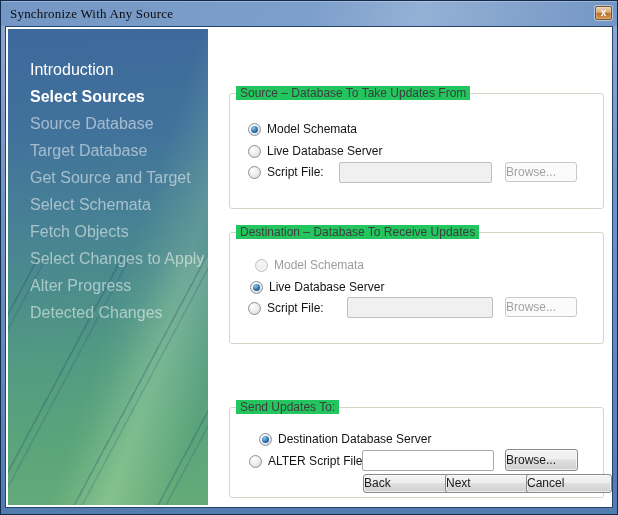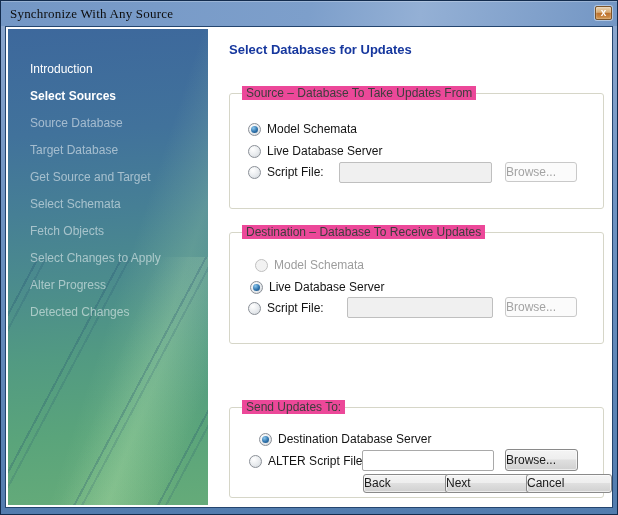--- a/index.html
+++ b/index.html
@@ -51,40 +51,40 @@
   }
   .sidebar::after {
     content:""; position:absolute; left:0; right:0; bottom:0; height:52%;
     background:
       repeating-linear-gradient(118deg, transparent 0 26px, rgba(23,62,104,0.22) 26px 28px, transparent 28px 33px, rgba(23,62,104,0.15) 33px 35px, transparent 35px 74px),
       linear-gradient(112deg, transparent 50%, rgba(210,245,190,0.16) 66%, transparent 84%);
     pointer-events:none;
   }
   .step {
     position:relative; z-index:1; height:27px; line-height:27px;
-    padding-left:22px; font-size:12px; color:rgba(255,255,255,0.52);
+    padding-left:22px; font-size:16px; color:rgba(255,255,255,0.52);
     white-space:nowrap;
   }
   .step.done    { color:#ffffff; }
   .step.current { color:#ffffff; font-weight:bold; }
 
   
   .main { position:relative; flex:1; height:100%; background:#fff; }
   .heading {
     position:absolute; left:21px; top:13px;
     font-size:13px; font-weight:bold; color:#16379e;
   }
 
   .groupbox {
     position:absolute; left:21px; width:375px;
     border:1px solid #d6d6c8; border-radius:3px;
   }
   .groupbox .gb-title {
-    position:absolute; top:-8px; left:12px;
-    background:#ec4899; padding:0 4px;
+    position:absolute; top:-8px; left:6px;
+    background:#22c55e; padding:0 4px;
     font-size:12px; color:#3d3d3d; white-space:nowrap;
   }
   .gb-source      { top:64px;  height:116px; }
   .gb-destination { top:203px; height:112px; }
   .gb-send        { top:338px; height:91px;margin-top:40px;  }
 
   .row {
     position:absolute; height:14px;
     display:flex; align-items:center; gap:6px;
   }
@@ -156,21 +156,20 @@
       <div class="step">Get Source and Target</div>
       <div class="step">Select Schemata</div>
       <div class="step">Fetch Objects</div>
       <div class="step">Select Changes to Apply</div>
       <div class="step">Alter Progress</div>
       <div class="step">Detected Changes</div>
     </div>
 
     <div class="main">
 
-      <div class="heading">Select Databases for Updates</div>
 
       <div class="groupbox gb-source">
         <span class="gb-title">Source – Database To Take Updates From</span>
 
         <div class="row" style="left:18px; top:28px">
           <span class="radio selected"></span>
           <span class="rlabel">Model Schemata</span>
         </div>
         <div class="row" style="left:18px; top:50px">
           <span class="radio"></span>

